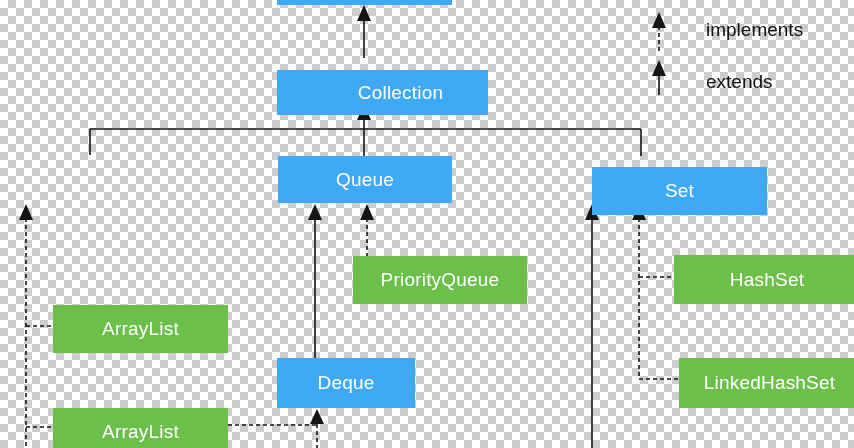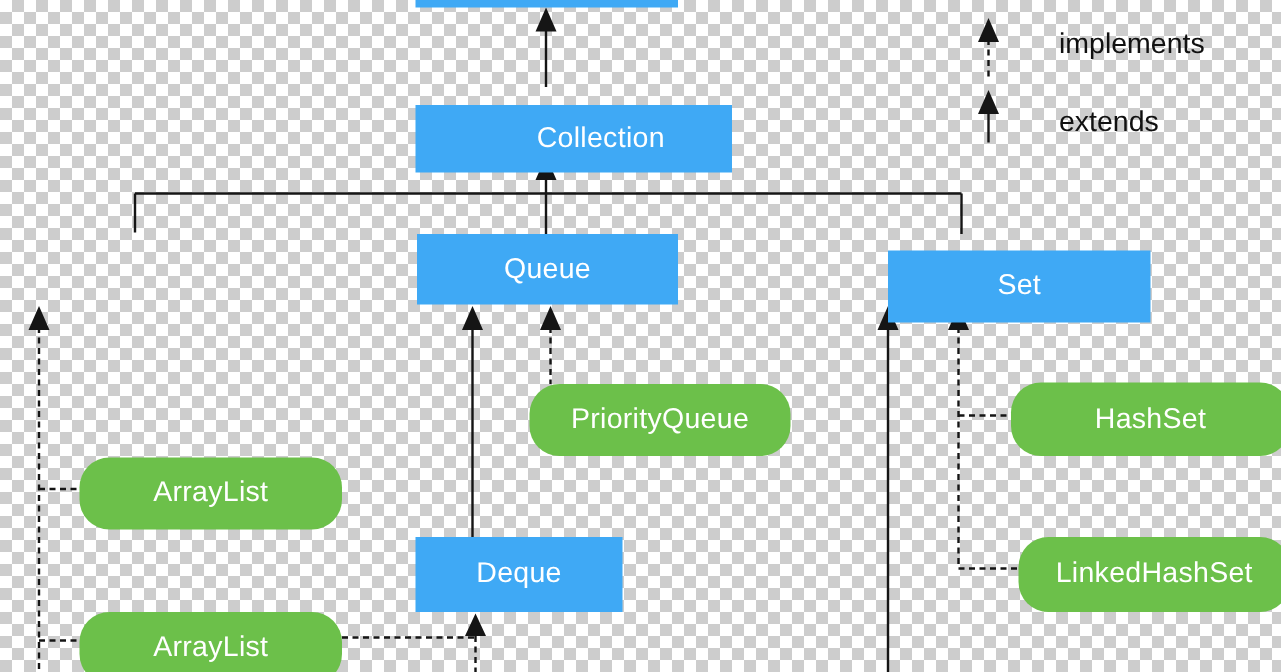--- a/index.html
+++ b/index.html
@@ -7,21 +7,21 @@
     position:relative;width:854px;height:448px;overflow:hidden;
     font-family:"Liberation Sans",sans-serif;
     background:conic-gradient(var(--checker,#CDCDCD) 25%, #ffffff 0 50%, var(--checker,#CDCDCD) 0 75%, #ffffff 0);
     background-size:16px 16px;
   }
   .node{
     position:absolute;display:flex;align-items:center;justify-content:center;
     color:var(--node-text,#fff);font-size:19px;letter-spacing:.2px;
   }
   .node.iface{background:var(--iface,#3FA9F5);}
-  .node.impl{background:var(--impl,#6CC04A);border-radius:20px;}
+  .node.impl{background:var(--impl,#6CC04A);}
   .wires{position:absolute;left:0;top:0;pointer-events:none;}
   .legend-label{position:absolute;font-size:19px;color:var(--legend-text,#111);}
 </style>
 </head>
 <body>
 
 <div class="canvas">
 
   <svg class="wires" width="854" height="448" viewBox="0 0 854 448">
 

